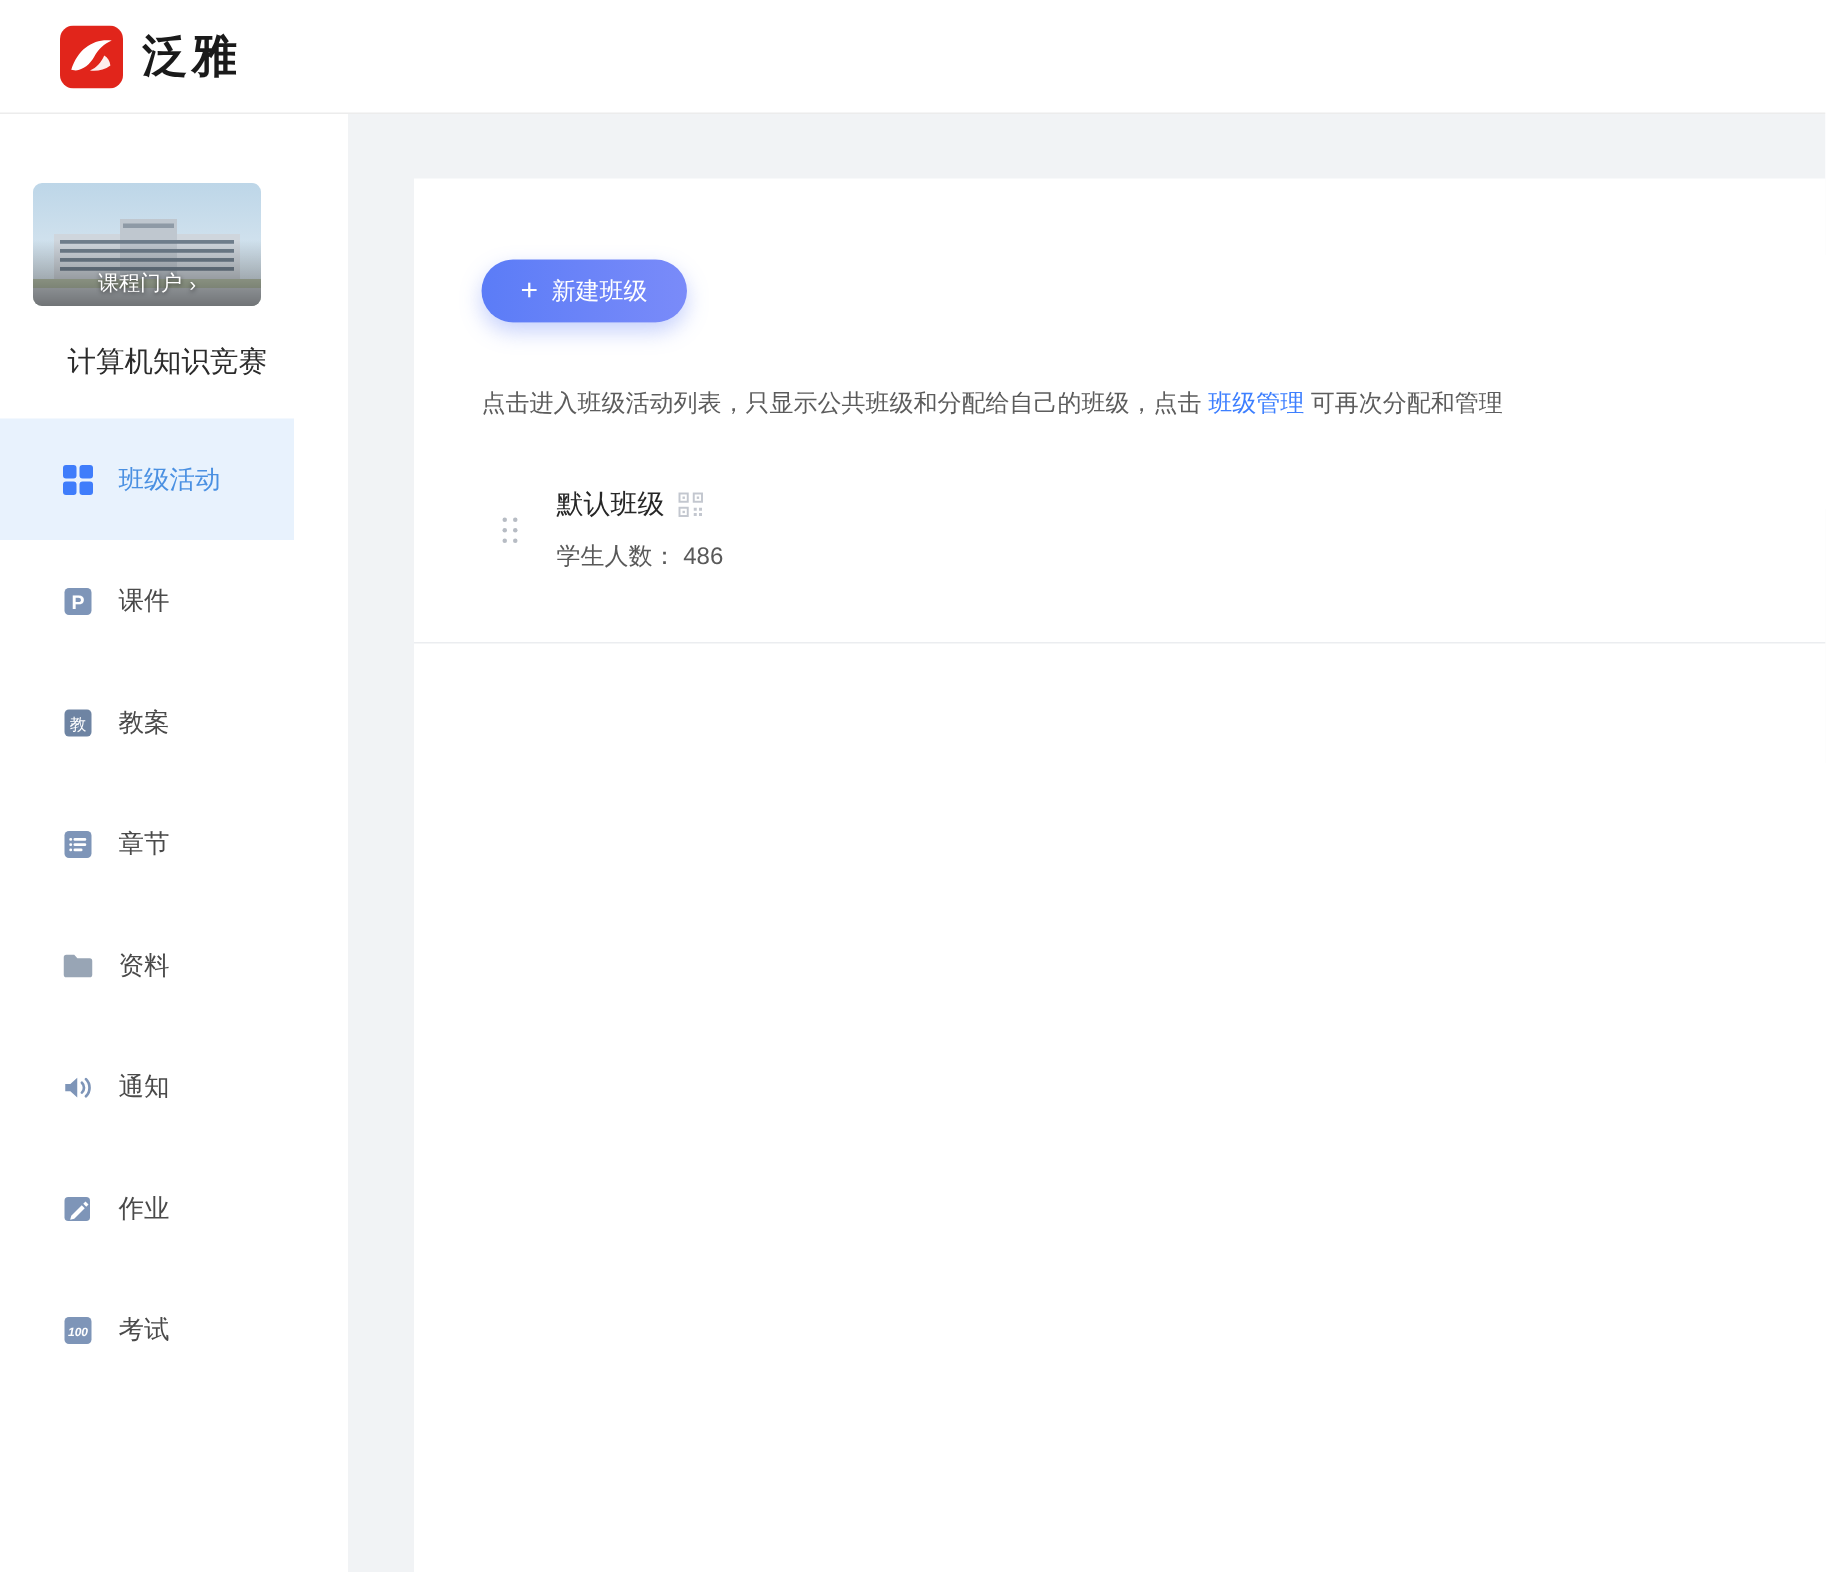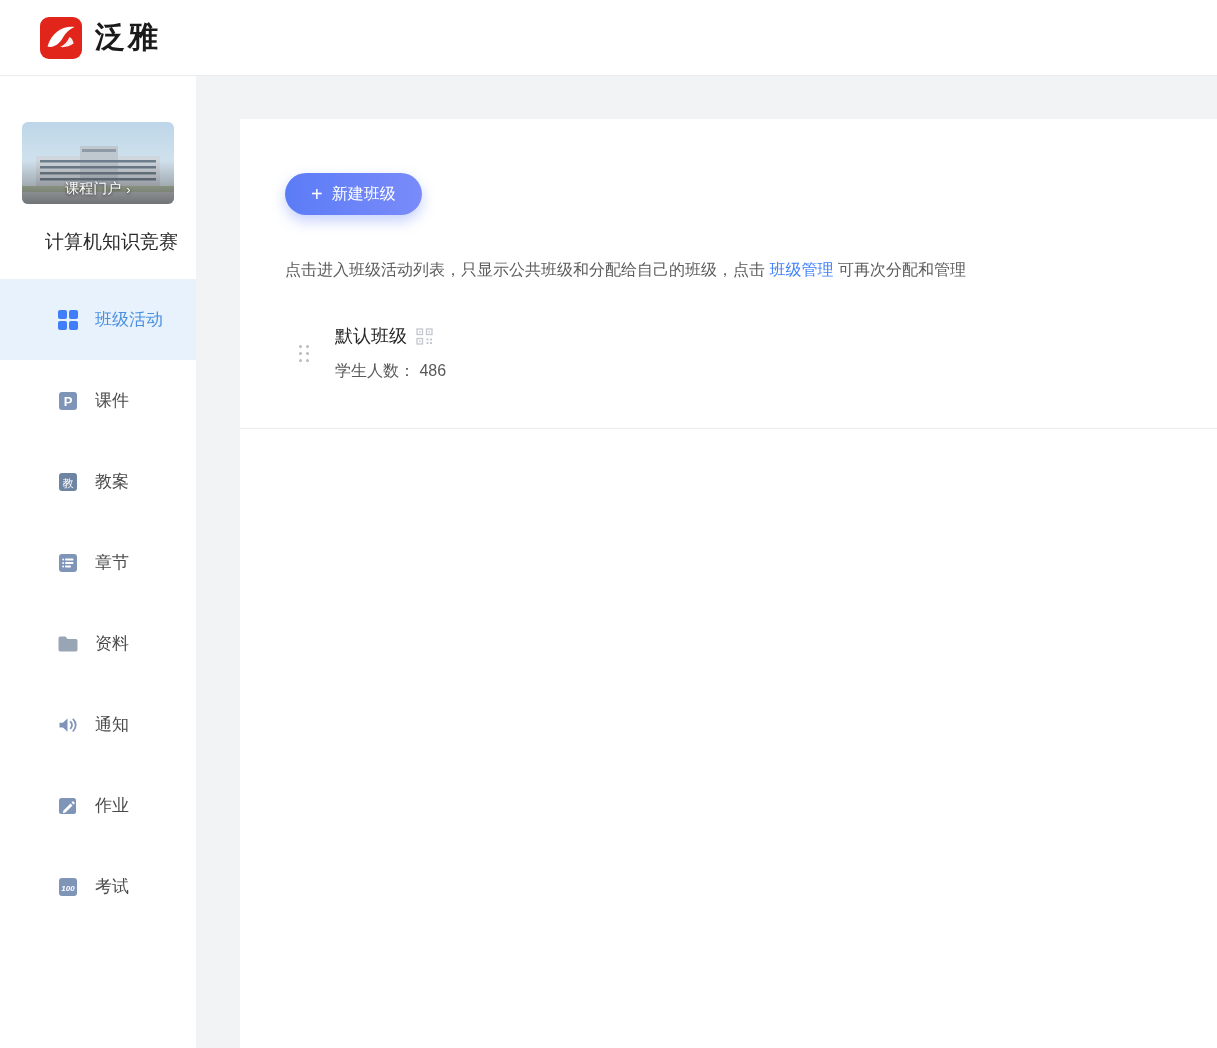--- a/index.html
+++ b/index.html
@@ -7,35 +7,35 @@
     font-family:"Liberation Sans","DejaVu Sans",sans-serif; }
 
   
   .app-header { height:76px; background:#fff; border-bottom:1px solid #ececec;
     display:flex; align-items:center; padding-left:40px; }
   .brand { display:flex; align-items:center; gap:13px; }
   .brand-logo { width:42px; height:42px; display:block; }
   .brand-name { font-size:30px; font-weight:700; color:#1a1a1a; letter-spacing:3px;font-family:Liberation Serif, serif; }
 
   
-  .layout { display:flex; height:calc(1048px - 76px); }
+  .layout { display:flex; height:calc(1048px - 76px);gap:36px; }
 
   
   .sidebar { width:196px; background:#fff; flex:0 0 196px; }
   .course-thumb { position:relative; width:152px; height:82px; margin:46px auto 0;
     border-radius:6px; overflow:hidden; cursor:pointer; }
   .course-thumb svg { display:block; width:100%; height:100%; }
   .thumb-caption { position:absolute; left:0; right:0; bottom:6px; text-align:center;
     color:#fff; font-size:14px; text-shadow:0 1px 3px rgba(0,0,0,.65);
     display:flex; justify-content:center; align-items:center; gap:5px; }
   .thumb-caption .chev { font-size:13px; line-height:1; }
   .course-title { margin:22px auto 0; width:160px; text-align:right;
     font-size:19px; line-height:1.65; color:#2b2b2b; }
   .side-nav { margin-top:22px; }
-  .nav-item { height:81px; display:flex; align-items:center; padding-left:56px;
+  .nav-item { height:81px; display:flex; align-items:center; padding-left:40px;
     gap:15px; cursor:pointer; }
   .nav-item .nav-icon { width:24px; height:24px; display:flex; align-items:center;
     justify-content:center; flex:0 0 24px; }
   .nav-item .nav-label { font-size:17px; color:#4a4a4a; }
   .nav-item.active { background:#e8f2fd; }
   .nav-item.active .nav-label { color:#4a90e2; }
 
   
   .main { flex:1; background:#f1f3f5; padding:43px 0 0 44px; }
   .content-card { background:#fff; width:100%; height:100%;

